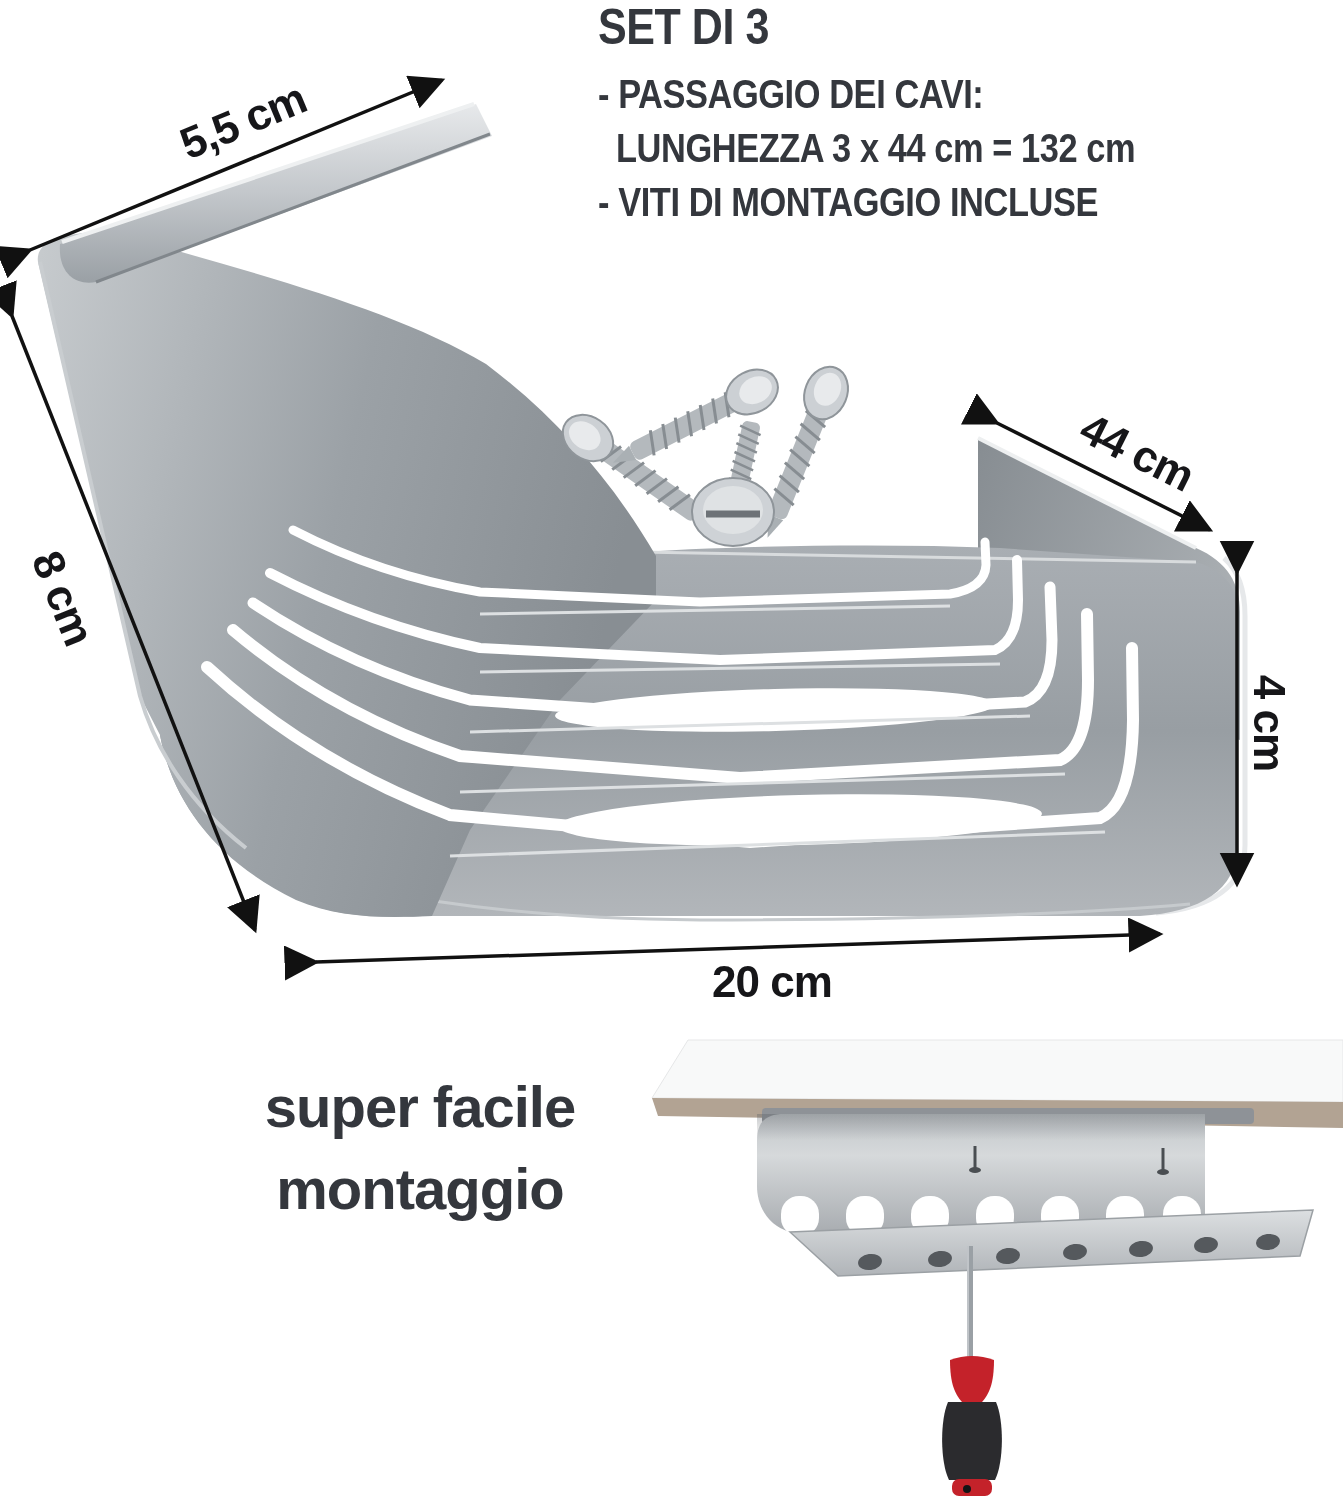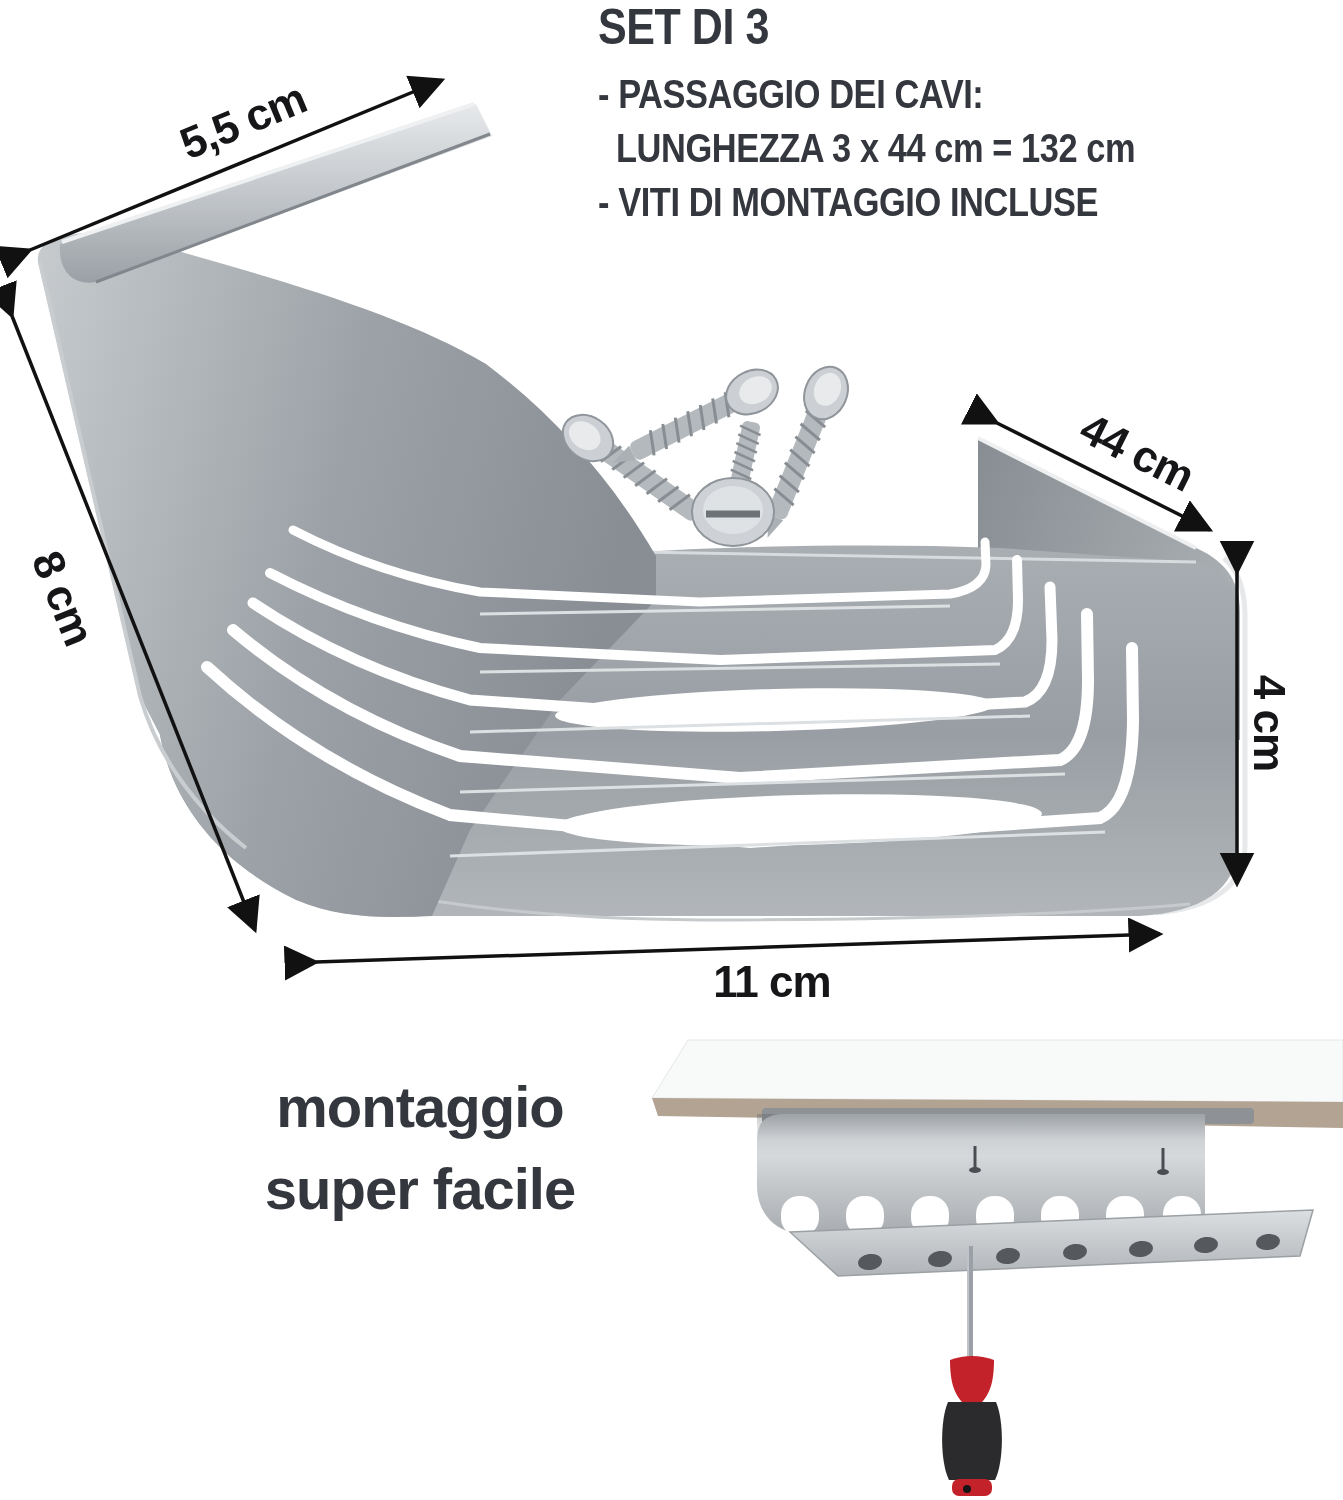--- a/index.html
+++ b/index.html
@@ -252,27 +252,27 @@
   </svg>
 
   <div class="txt dim" style="left:243px;top:121px;transform:translate(-50%,-50%) rotate(-22.5deg);">5,5 cm</div>
 
   <div class="txt dim" style="left:63px;top:598px;transform:translate(-50%,-50%) rotate(68deg);">8 cm</div>
 
   <div class="txt dim" style="left:1137px;top:452px;transform:translate(-50%,-50%) rotate(26.5deg);">44 cm</div>
 
   <div class="txt dim" style="left:1269px;top:723px;transform:translate(-50%,-50%) rotate(90deg);">4 cm</div>
 
-  <div class="txt dim" style="left:772px;top:982px;transform:translate(-50%,-50%);">11 cm</div>
+  <div class="txt dim" style="left:772px;top:982px;transform:translate(-50%,-50%);">20 cm</div>
 
   <div>
     <div class="txt info-line info-title" style="left:598px;top:-2px;">SET DI 3</div>
     <div class="txt info-line info-bullet" style="left:598px;top:72px;">- PASSAGGIO DEI CAVI:</div>
     <div class="txt info-line info-bullet" style="left:616px;top:126px;">LUNGHEZZA 3 x 44 cm = 132 cm</div>
     <div class="txt info-line info-bullet" style="left:598px;top:180px;">- VITI DI MONTAGGIO INCLUSE</div>
   </div>
 
   <div class="caption">
+    <div>super facile</div>
     <div>montaggio</div>
-    <div>super facile</div>
   </div>
 
 </div>
 
 </body></html>

